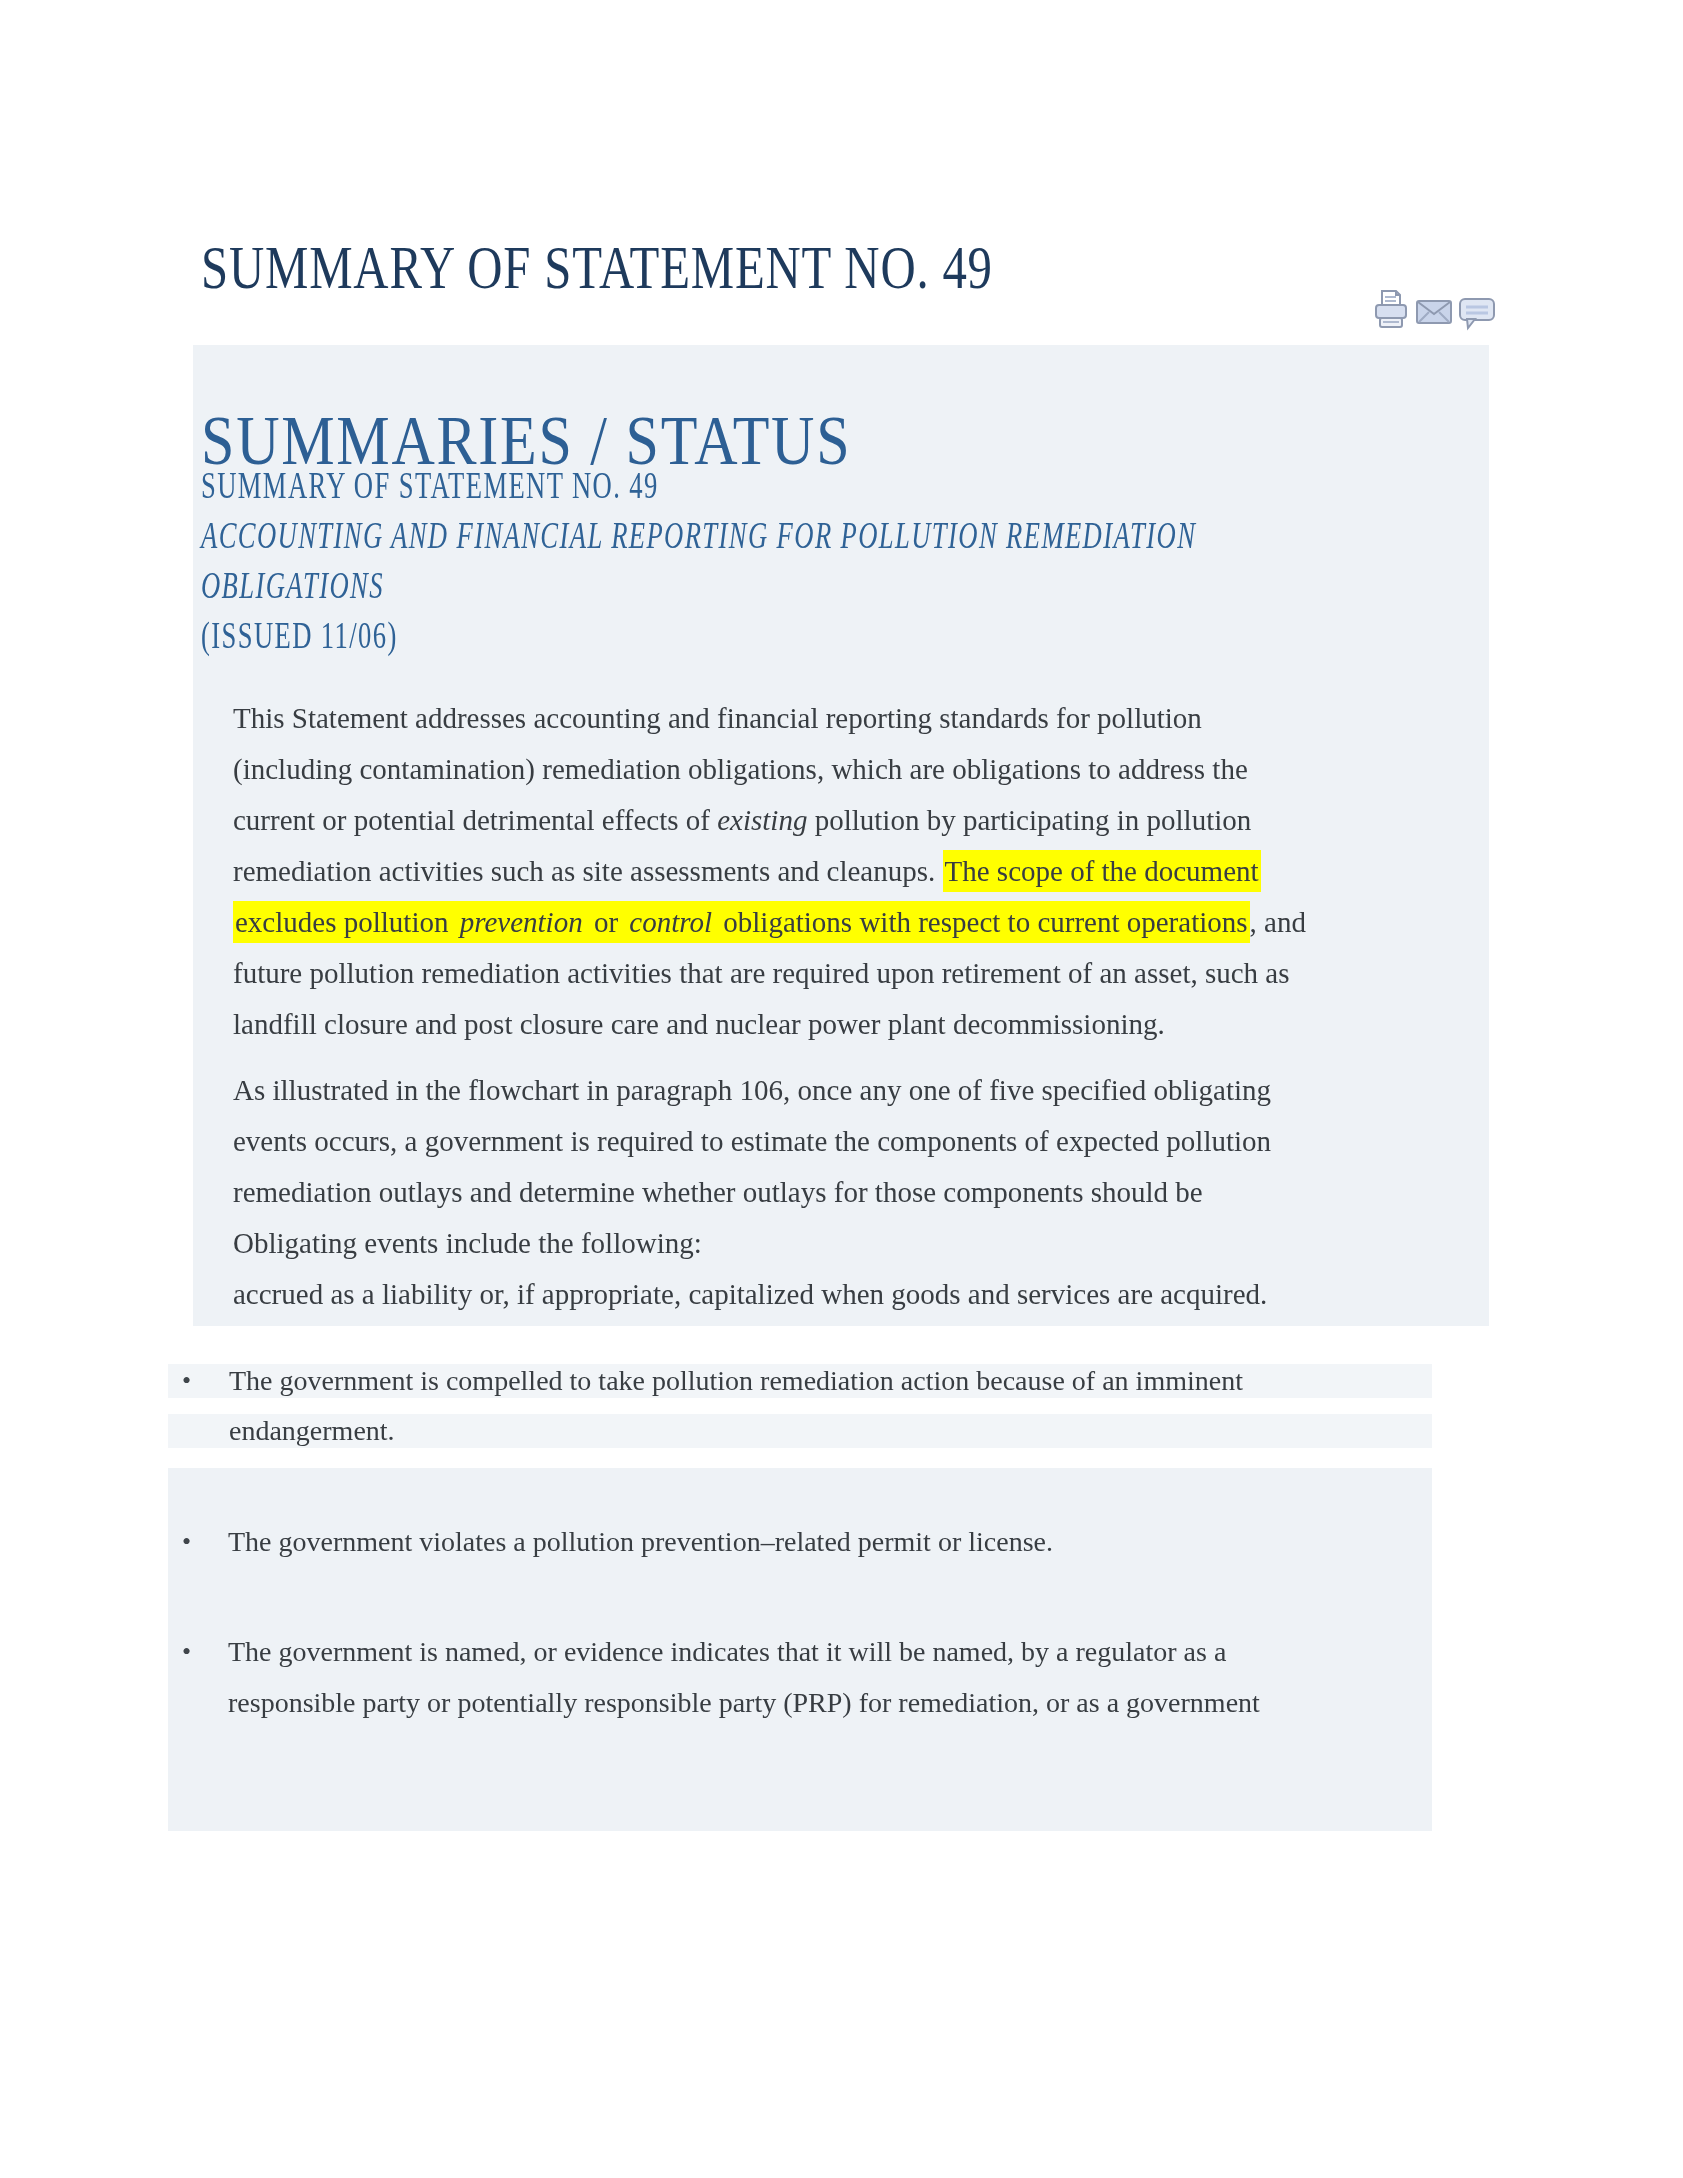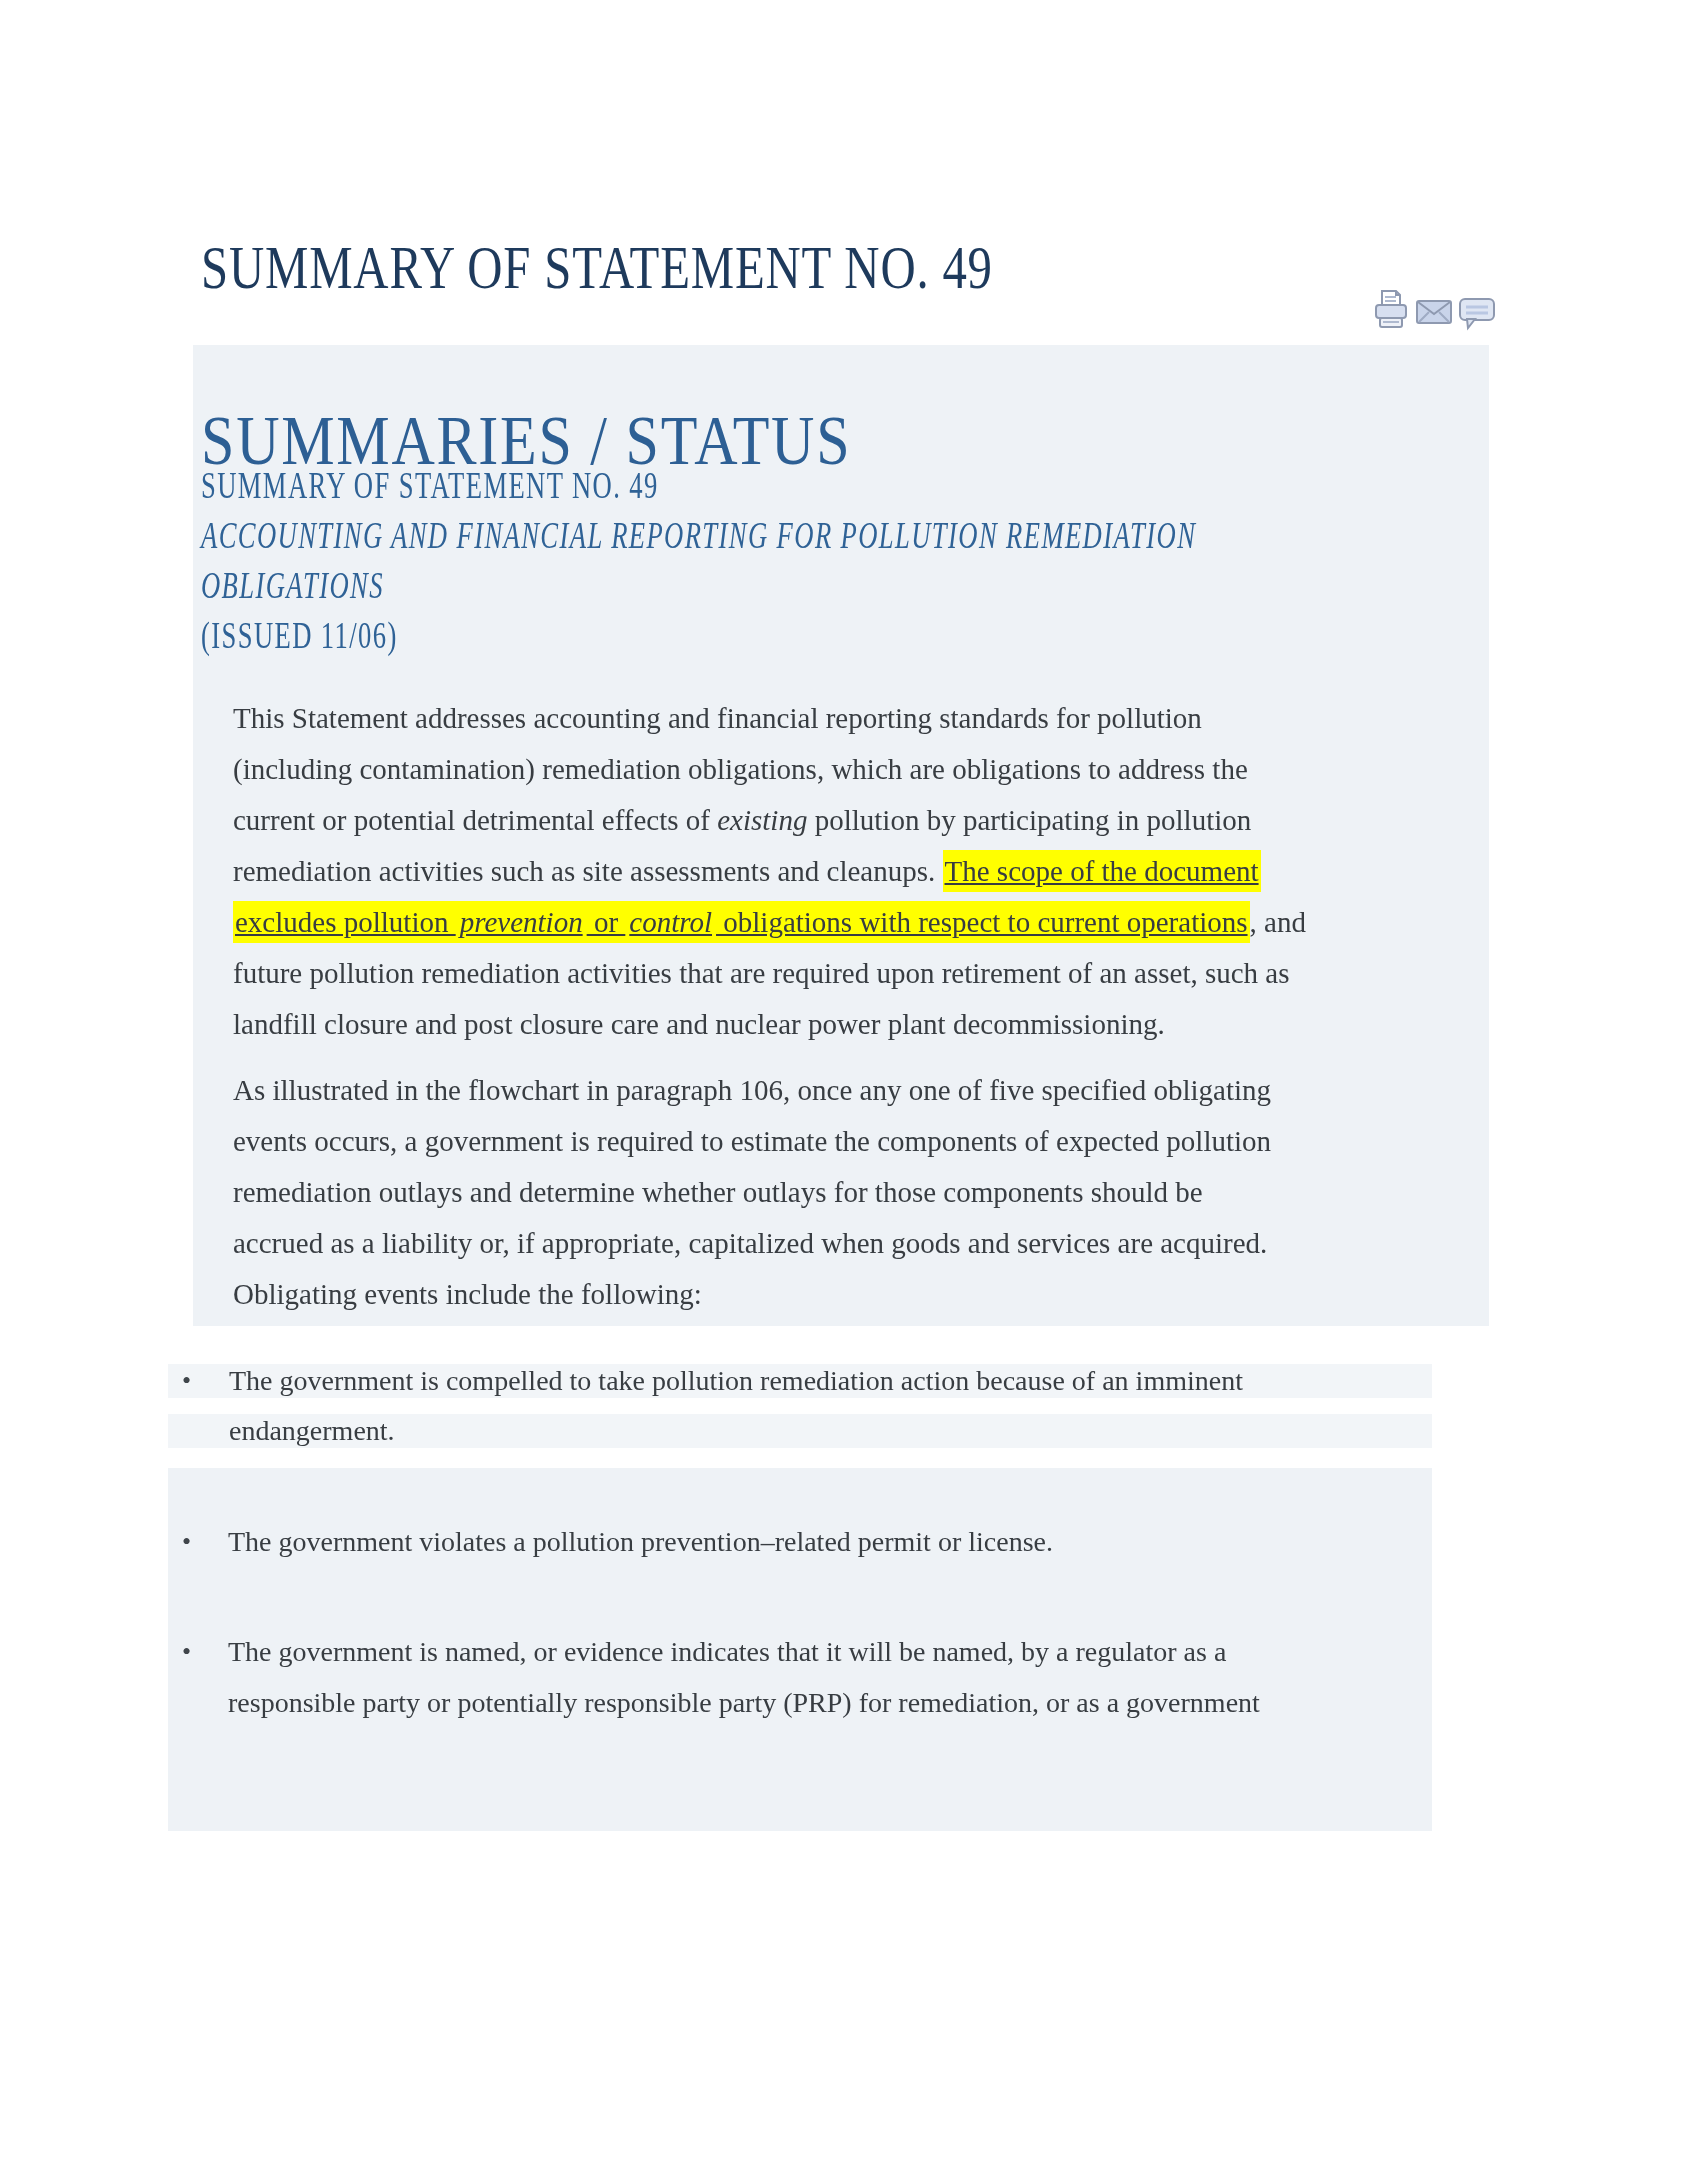--- a/index.html
+++ b/index.html
@@ -25,21 +25,21 @@
       letter-spacing:2px;color:var(--subheading-blue,#2f6296);white-space:nowrap;
       transform:scaleX(.70);transform-origin:0 0;font-weight:400;}
   .subhead .it{font-style:italic;}
 
   .para{position:absolute;left:8px;width:1272px;font-size:29px;line-height:51px;
         color:var(--body-text,#383d42);margin-left:32px;}
   .p1{top:348px;}
   .p2{top:720px;}
   .para .line{height:51px;white-space:nowrap;}
   .i{font-style:italic;}
-  .hl{background:var(--highlight-yellow,#ffff00);padding:5px 2px;text-decoration:underline;}
+  .hl{background:var(--highlight-yellow,#ffff00);padding:5px 2px;}
 
   
   .b1-band{position:absolute;left:168px;width:1264px;height:34px;
            background:var(--band-bg,#f2f5f8);font-size:28px;line-height:34px;
            color:var(--body-text,#383d42);}
   .b1a{top:1364px;}
   .b1b{top:1414px;}
   .b1-band .btext{display:block;margin-left:61px;white-space:nowrap;}
 
   
@@ -104,22 +104,22 @@
         <div class="line"><span>current or potential detrimental effects of </span><span class="i">existing</span><span> pollution by participating in pollution</span></div>
         <div class="line"><span>remediation activities such as site assessments and cleanups. </span><span class="hl">The scope of the document</span></div>
         <div class="line"><span class="hl">excludes pollution </span><span class="hl i">prevention</span><span class="hl"> or </span><span class="hl i">control</span><span class="hl"> obligations with respect to current operations</span><span>, and</span></div>
         <div class="line"><span>future pollution remediation activities that are required upon retirement of an asset, such as</span></div>
         <div class="line"><span>landfill closure and post closure care and nuclear power plant decommissioning.</span></div>
       </div>
     <div class="para p2">
         <div class="line"><span>As illustrated in the flowchart in paragraph 106, once any one of five specified obligating</span></div>
         <div class="line"><span>events occurs, a government is required to estimate the components of expected pollution</span></div>
         <div class="line"><span>remediation outlays and determine whether outlays for those components should be</span></div>
+        <div class="line"><span>Obligating events include the following:</span></div>
         <div class="line"><span>accrued as a liability or, if appropriate, capitalized when goods and services are acquired.</span></div>
-        <div class="line"><span>Obligating events include the following:</span></div>
       </div>
   </section>
 
   <div class="b1-band b1a">
     <span class="marker">•</span>
     <span class="btext">The government is compelled to take pollution remediation action because of an imminent</span>
   </div>
   <div class="b1-band b1b">
     <span class="btext">endangerment.</span>
   </div>

